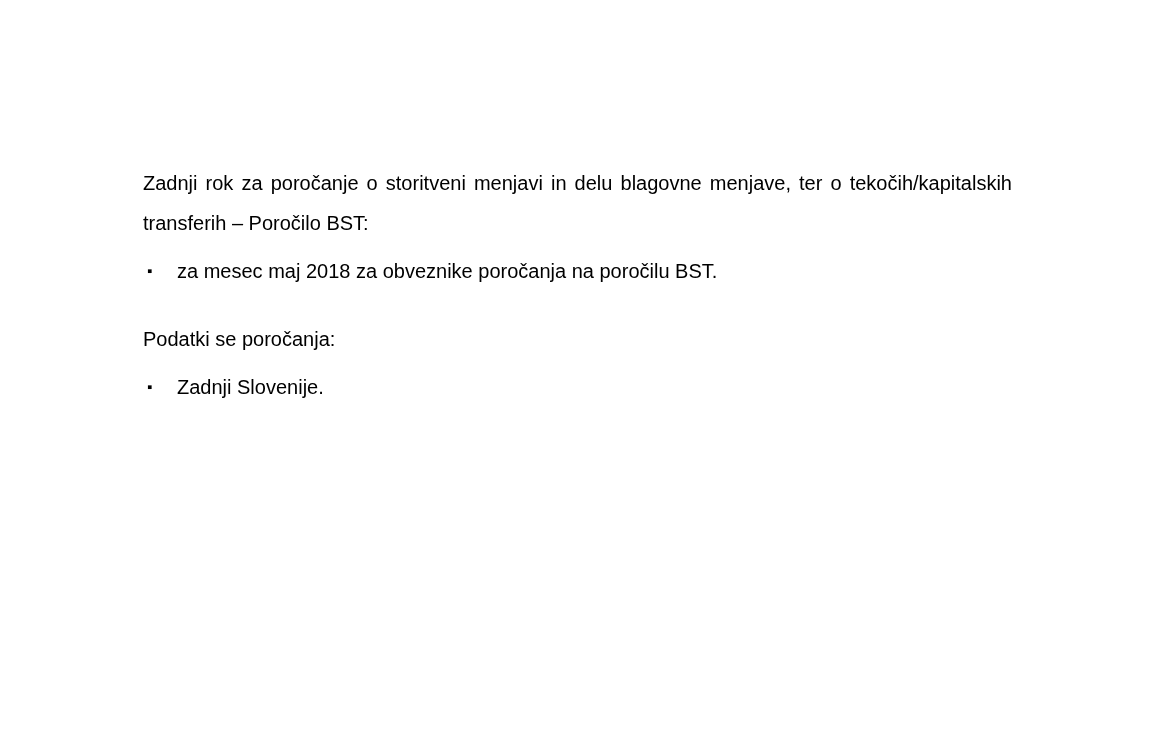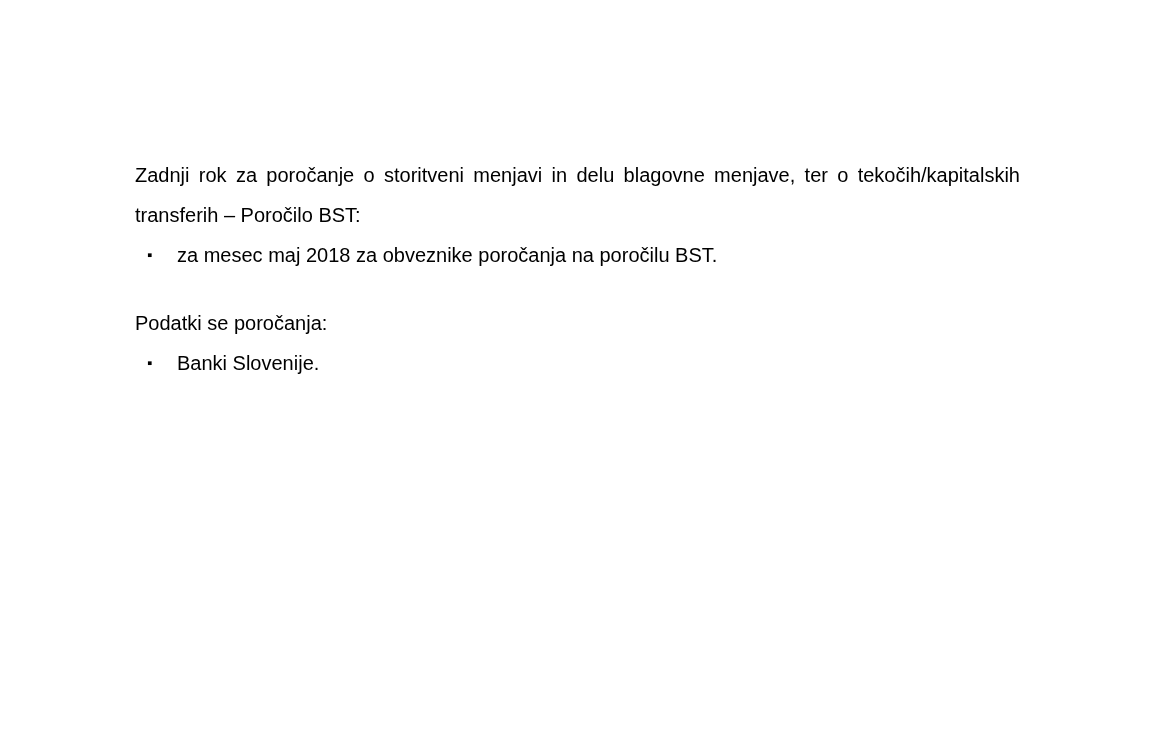--- a/index.html
+++ b/index.html
@@ -23,21 +23,21 @@
     .text-block {
       position: absolute;
       left: 135px;
       top: 155px;
       width: 885px;
       font-size: 20px;
       line-height: 40px;
       color: #000000;
     }
     .para {
-      margin: 0;
+      margin: 8px;
       padding: 0;
     }
     .para.justified {
       text-align: justify;
       text-align-last: left;
     }
     .para.gap-above {
       margin-top: 28px;
     }
     .bullet-row {
@@ -67,17 +67,17 @@
 
     <div class="bullet-row">
       <span class="bullet-marker">▪</span>
       <span class="bullet-text">za mesec maj 2018 za obveznike poročanja na poročilu BST.</span>
     </div>
 
     <p class="para gap-above">Podatki se poročanja:</p>
 
     <div class="bullet-row">
       <span class="bullet-marker">▪</span>
-      <span class="bullet-text">Banki Slovenije.</span>
+      <span class="bullet-text">Zadnji Slovenije.</span>
     </div>
 
   </div>
 </div>
 
 </body></html>

